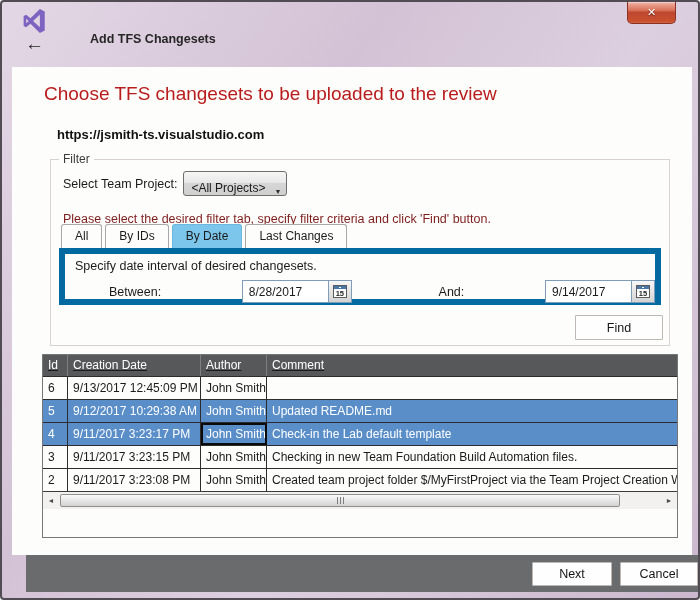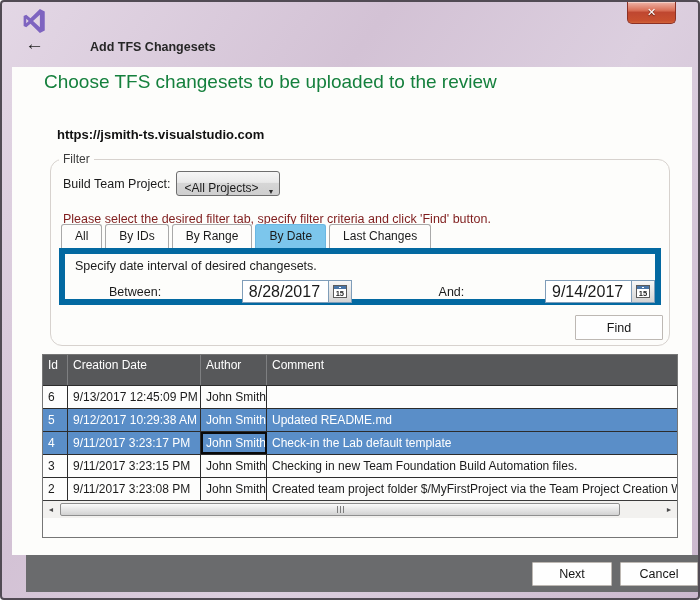--- a/index.html
+++ b/index.html
@@ -8,37 +8,37 @@
   .window {
     position:relative; width:700px; height:600px; box-sizing:border-box;
     border:2px solid #514b54; border-radius:4px; overflow:hidden;
     background:linear-gradient(125deg,#e3d7e5 0%,#d3c2d5 35%,#dccfdf 60%,#cbb8ce 100%);
   }
 
   
   .titlebar { position:absolute; left:0; top:0; right:0; height:65px; }
   .vs-logo { position:absolute; left:20px; top:6px; width:26px; height:26px; }
   .back-arrow { position:absolute; left:23px; top:31px; font-size:19px; color:#1f1f1f; cursor:default; }
-  .win-title { position:absolute; left:88px; top:38px; font-size:12.5px; font-weight:bold; color:#262626; }
+  .win-title { position:absolute; left:88px; top:30px; font-size:12.5px; font-weight:bold; color:#262626; }
   .close-btn {
     position:absolute; top:0; right:22px; width:47px; height:21px;
     background:linear-gradient(180deg,#efb4a8 0%,#d96f57 40%,#bf4730 50%,#c8502f 90%,#d2643a 100%);
     border:1px solid #8c3125; border-top:none; border-radius:0 0 5px 5px;
     color:#fff; font-size:11px; font-weight:bold; text-align:center; line-height:20px;
     text-shadow:0 1px 1px rgba(0,0,0,.55); box-shadow:inset 0 1px 0 rgba(255,255,255,.4); cursor:default;
   }
 
   
   .content { position:absolute; left:10px; top:65px; width:680px; height:488px; background:#fdfdfb; }
-  .heading { position:absolute; left:32px; top:4px; font-size:19px; font-weight:300; color:#15803d; }
+  .heading { position:absolute; left:32px; top:16px; font-size:19px; font-weight:300; color:#b91c1c; }
   .server-url { position:absolute; left:45px; top:60px; font-size:13px; font-weight:bold; color:#111; }
 
   
   .filter-group { position:absolute; left:38px; top:92px; width:620px; height:187px;
-    border:1px solid #d7d2ce; border-radius:12px; box-sizing:border-box; }
+    border:1px solid #d7d2ce; border-radius:0; box-sizing:border-box; }
   .filter-legend { position:absolute; left:8px; top:-8px; background:#fdfdfb; padding:0 4px; font-size:12px; color:#3c3c3c; }
   .project-row { position:absolute; left:12px; top:11px; display:flex; align-items:center; }
   .project-label { font-size:12.5px; margin-right:6px; }
   .combo {
     width:104px; height:25px; box-sizing:border-box; display:flex; align-items:flex-end;
     border:1px solid #6e6e6e; border-radius:3px; padding:0 5px 0 7px;
     background:linear-gradient(180deg,#f6f6f6 0%,#e9e9e9 45%,#d6d6d6 50%,#cfcfcf 100%);
     font-size:12px; cursor:default;
   }
   .combo-arrow { margin-left:auto; font-size:7px; color:#2e2e2e; }
@@ -51,36 +51,36 @@
 
   .tab-panel { position:absolute; left:8px; right:8px; top:88px; height:57px;
     border:6px solid #0369a1; background:#fdfdfb; box-sizing:border-box; }
   .panel-instruction { position:absolute; left:10px; top:5px; font-size:12.5px; }
   .date-row { position:absolute; left:0; top:26px; width:100%; display:flex; align-items:center;justify-content:space-between; }
   .date-label { font-size:12.5px; }
   .lbl-between { margin-left:44px; margin-right:6px; }
   .lbl-and { margin-left:12px; margin-right:6px; }
   .date-input { width:110px; height:23px; box-sizing:border-box; border:1px solid #7f9db9;
     background:#fff; display:flex; align-items:center; }
-  .date-value { flex:1; font-size:16px; padding-left:6px; white-space:nowrap; overflow:hidden; }
+  .date-value { flex:1; font-size:12px; padding-left:6px; white-space:nowrap; overflow:hidden; }
   .cal-btn { width:23px; height:21px; border-left:1px solid #7f9db9; box-sizing:border-box;
     background:linear-gradient(180deg,#f7f7f7,#e2e2e2 60%,#d3d3d3); display:flex; align-items:center; justify-content:center; cursor:default; }
   .cal-icon { width:14px; height:13px; box-sizing:border-box; border:1px solid #5b5b5b; background:#fff; position:relative; }
   .cal-icon::before { content:""; position:absolute; left:0; right:0; top:0; height:3px; background:#4a76a8; }
   .cal-icon::after { content:""; position:absolute; top:1px; left:50%; margin-left:-1px; width:2px; height:1px; background:#fff; }
   .cal-day { display:block; text-align:center; font-size:7.5px; font-weight:bold; color:#222; margin-top:3.5px; line-height:8px; }
 
   .btn { background:#fefefe; border:1px solid #bdb8b3; font-size:12.5px; color:#161616;
     font-family:inherit; border-radius:1px; cursor:default; }
   .find-btn { position:absolute; right:6px; top:155px; width:88px; height:25px; }
 
   
   .cs-table { position:absolute; left:30px; top:287px; width:636px; height:184px;
     border:1px solid #767676; box-sizing:border-box; background:#fdfdfc; overflow:hidden; }
-  .thead { display:flex; height:30px; background:#57585a; }
+  .thead { display:flex; height:21px; background:#57585a;text-decoration:underline; }
   .th { box-sizing:border-box; padding:3px 5px 0; font-size:12px; color:#fff; white-space:nowrap;
     overflow:hidden; border-right:1px solid #7e7f81; }
   .c0 { width:25px; } .c1 { width:133px; } .c2 { width:66px; } .c3 { flex:1; border-right:none !important; }
   .trow { display:flex; height:23px; box-sizing:border-box; border-top:1px solid #2c2c2c; background:#fdfdfc; }
   .trow.selected { background:#5a8ec8; color:#fff; }
   .tcell { box-sizing:border-box; padding:4px 5px 0; font-size:12px; white-space:nowrap; overflow:hidden;
     border-right:1px solid #2c2c2c; }
   .tcell.focused { outline:2px solid #0a0a0a; outline-offset:-2px; }
 
   .hscroll { display:flex; align-items:center; height:17px; background:#f2f1ef; border-top:1px solid #3a3a3a; }
@@ -118,33 +118,32 @@
   </div>
 
   <div class="content">
     <div class="heading">Choose TFS changesets to be uploaded to the review</div>
     <div class="server-url">https://jsmith-ts.visualstudio.com</div>
 
     <div class="filter-group">
       <span class="filter-legend">Filter</span>
 
       <div class="project-row">
-        <span class="project-label">Build Team Project:</span>
+        <span class="project-label">Select Team Project:</span>
         <div class="combo">
           <span>&lt;All Projects&gt;</span>
           <span class="combo-arrow">▼</span>
         </div>
       </div>
 
       <div class="filter-instructions">Please select the desired filter tab, specify filter criteria and click 'Find' button.</div>
 
       <div class="tabs">
         <div class="tab">All</div>
         <div class="tab">By IDs</div>
-        <div class="tab">By Range</div>
         <div class="tab selected">By Date</div>
         <div class="tab">Last Changes</div>
       </div>
 
       <div class="tab-panel">
         <div class="panel-instruction">Specify date interval of desired changesets.</div>
         <div class="date-row">
           <span class="date-label lbl-between">Between:</span>
           <div class="date-input">
             <span class="date-value">8/28/2017</span>

